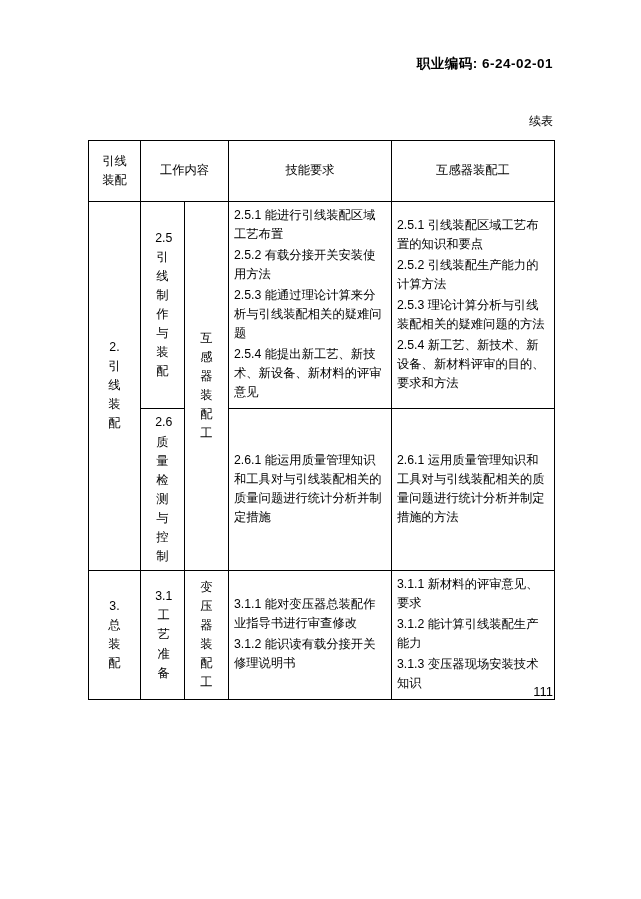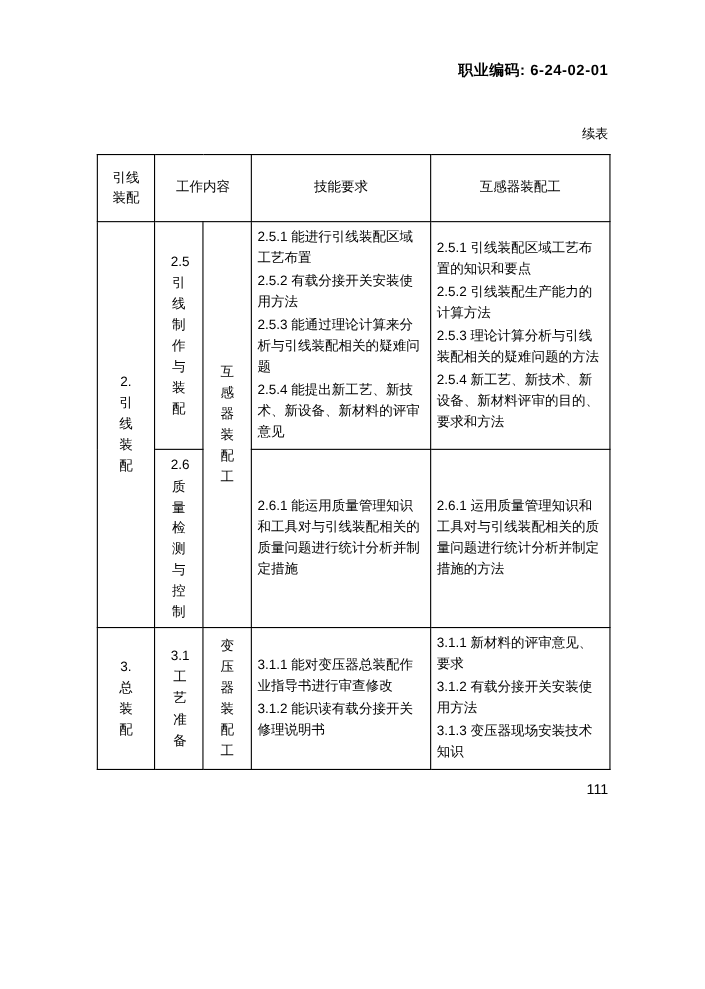--- a/index.html
+++ b/index.html
@@ -34,21 +34,21 @@
   }
   .continued {
     position: absolute;
     top: 113px;
     right: 88px;
     font-size: 12px;
     font-family: "Liberation Sans", sans-serif;
   }
   .page-number {
     position: absolute;
-    bottom: 35px;
+    bottom: 61px;
     right: 88px;
     font-size: 13px;
     font-family: "Liberation Sans", sans-serif;
   }
   table.doc-table {
     position: absolute;
     top: 140px;
     left: 88px;
     width: 466px;
     border-collapse: collapse;
@@ -164,21 +164,21 @@
         </td>
         <td class="vert">
           <span class="stack" style="display:inline-block; width:1.2em; text-align:center;">变压器装配工</span>
         </td>
         <td class="cell-body">
           <p>3.1.1 能对变压器总装配作业指导书进行审查修改</p>
           <p>3.1.2 能识读有载分接开关修理说明书</p>
         </td>
         <td class="cell-body">
           <p>3.1.1 新材料的评审意见、要求</p>
-          <p>3.1.2 有载分接开关安装使用方法</p>
+          <p>3.1.2 能计算引线装配生产能力</p>
           <p>3.1.3 变压器现场安装技术知识</p>
         </td>
       </tr>
     </tbody>
   </table>
 
   <div class="page-number">111</div>
 </div>
 
 </body></html>

